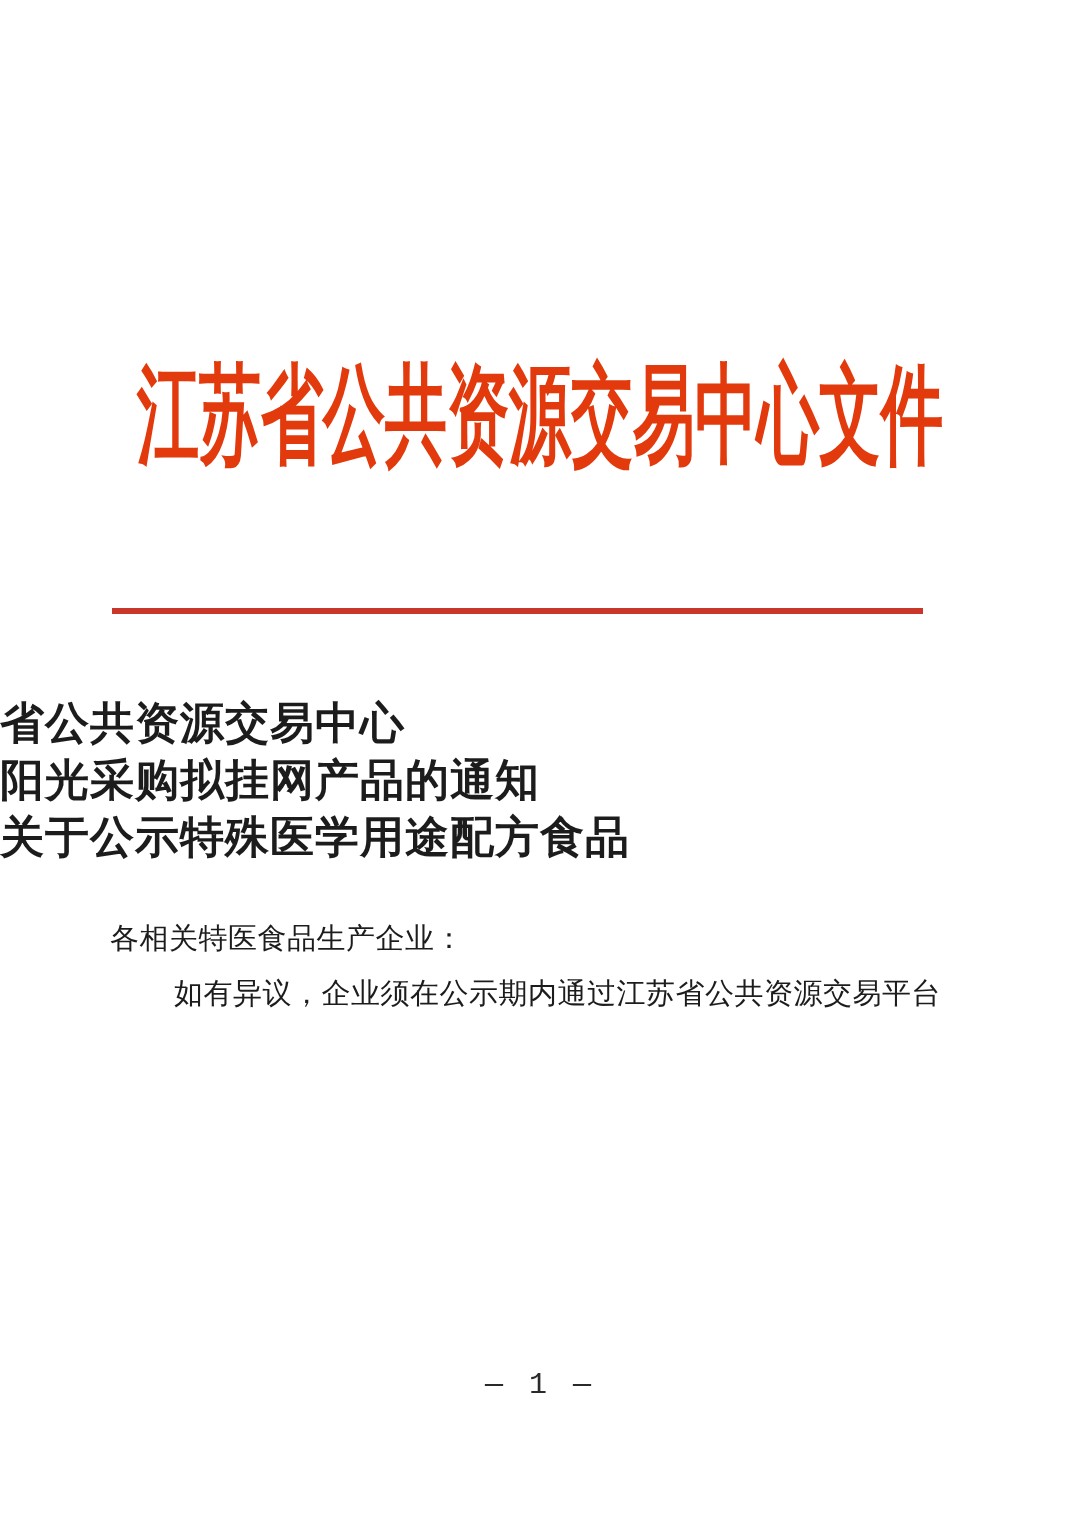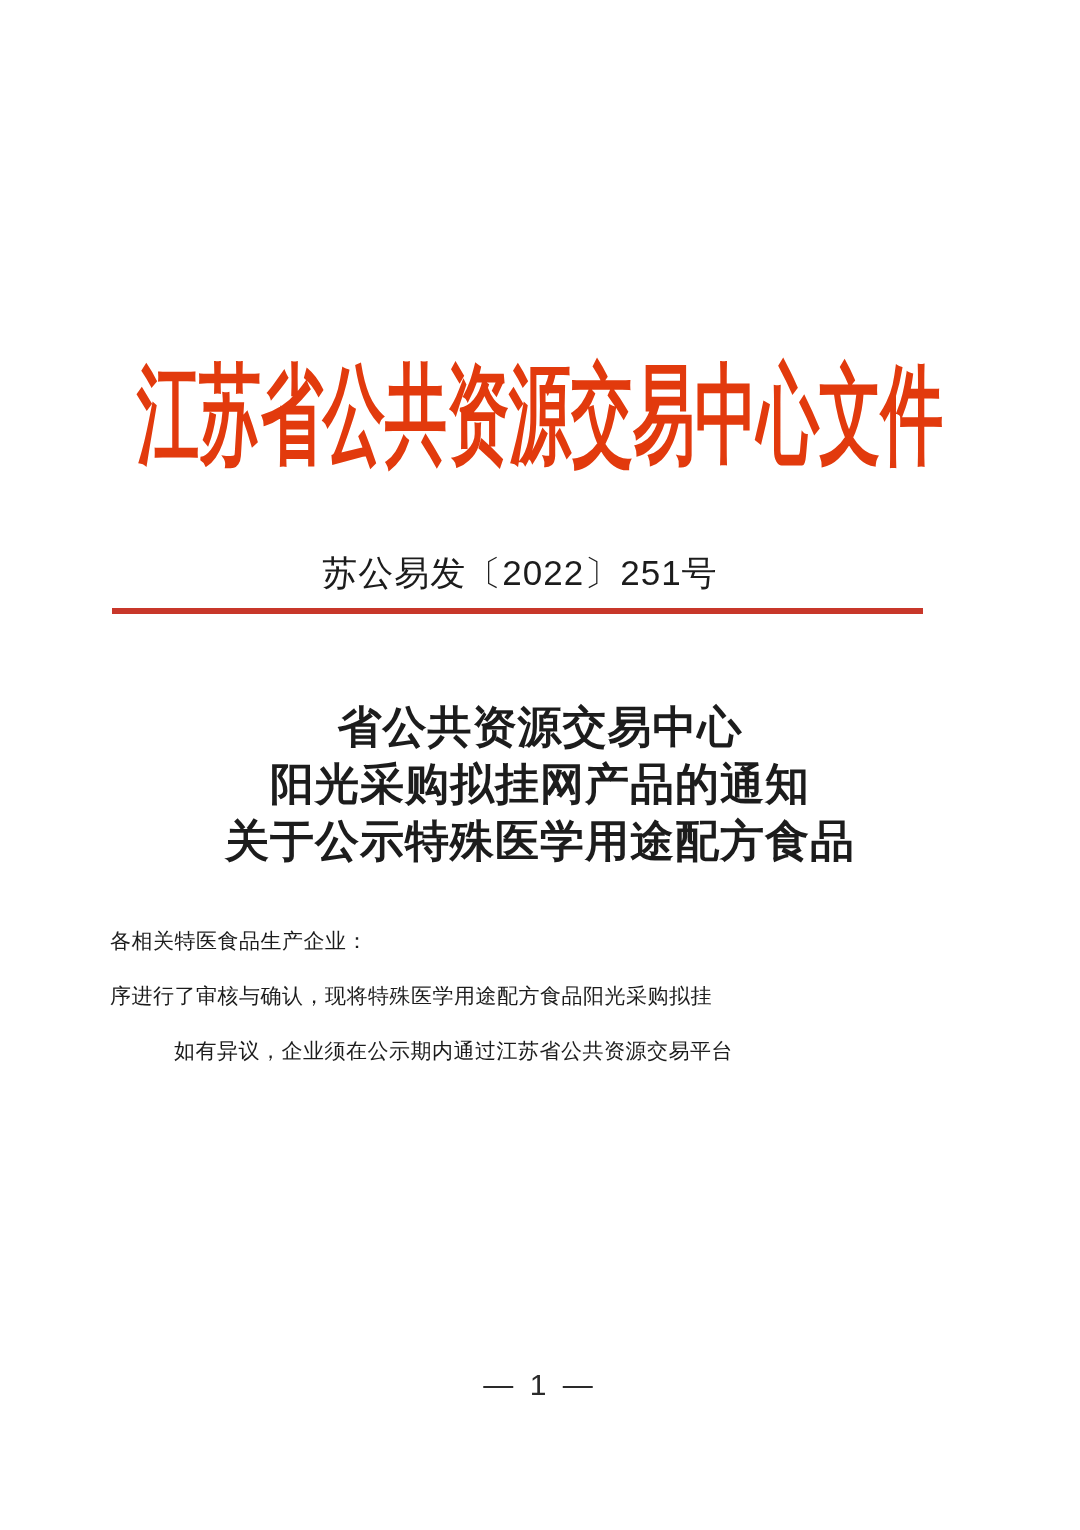--- a/index.html
+++ b/index.html
@@ -6,21 +6,21 @@
     --masthead-red:#e23a0d;
     --rule-red:#c8372a;
     --ink:#1c1c1c;
   }
   html,body{margin:0;padding:0;background:#ffffff;}
   .page{
     position:relative;
     width:1080px;height:1530px;
     background:#ffffff;
     overflow:hidden;
-    font-family:Liberation Sans, sans-serif;
+    font-family:Liberation Mono, monospace;
     color:var(--ink);
   }
   .masthead{
     position:absolute;left:0;top:352px;width:100%;height:126px;
     display:flex;align-items:center;justify-content:center;
   }
   .masthead-text{
     color:var(--masthead-red);
     font-weight:bold;
     font-size:62px;
@@ -36,36 +36,36 @@
     letter-spacing:1px;
     white-space:nowrap;
   }
   .red-rule{
     position:absolute;left:112px;top:608px;
     width:811px;height:6px;
     background:var(--rule-red);
   }
   .title-block{
     position:absolute;left:0;top:698px;width:100%;
-    text-align:center;
+    text-align:left;
   }
   .title-line{
     font-size:44px;
     font-weight:bold;
     line-height:57px;
     letter-spacing:1px;
     white-space:nowrap;
   }
   .body-block{
     position:absolute;left:110px;top:913px;width:810px;
   }
   .body-line{
     height:55px;
     line-height:55px;
-    font-size:21px;
+    font-size:29px;
     letter-spacing:0.5px;
     white-space:nowrap;
   }
   .body-line.indent{
     padding-left:64px;
   }
   .page-number{
     position:absolute;left:0;top:1368px;width:100%;
     text-align:center;
     font-size:30px;
@@ -75,31 +75,29 @@
 </style>
 </head>
 <body>
 
 <div class="page">
 
   <div class="masthead">
     <span class="masthead-text">江苏省公共资源交易中心文件</span>
   </div>
 
-  <div class="doc-number">苏公易发〔2022〕251号</div>
 
   <div class="red-rule"></div>
 
   <div class="title-block">
     <div class="title-line">省公共资源交易中心</div>
     <div class="title-line">阳光采购拟挂网产品的通知</div>
     <div class="title-line">关于公示特殊医学用途配方食品</div>
   </div>
 
   <div class="body-block">
     <div class="body-line">各相关特医食品生产企业：</div>
-    <div class="body-line">序进行了审核与确认，现将特殊医学用途配方食品阳光采购拟挂</div>
     <div class="body-line indent">如有异议，企业须在公示期内通过江苏省公共资源交易平台</div>
   </div>
 
   <div class="page-number">— 1 —</div>
 
 </div>
 
 </body></html>

